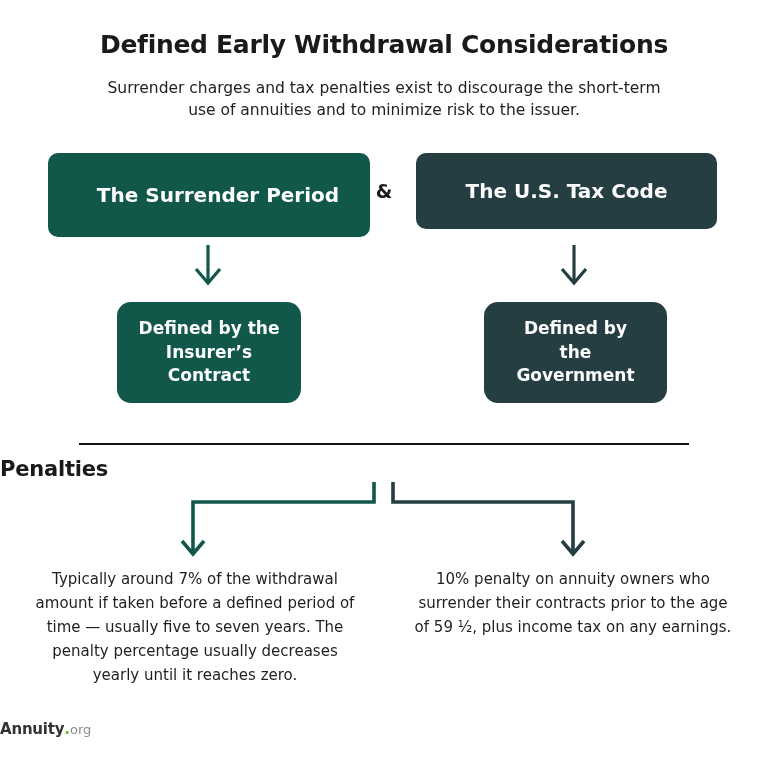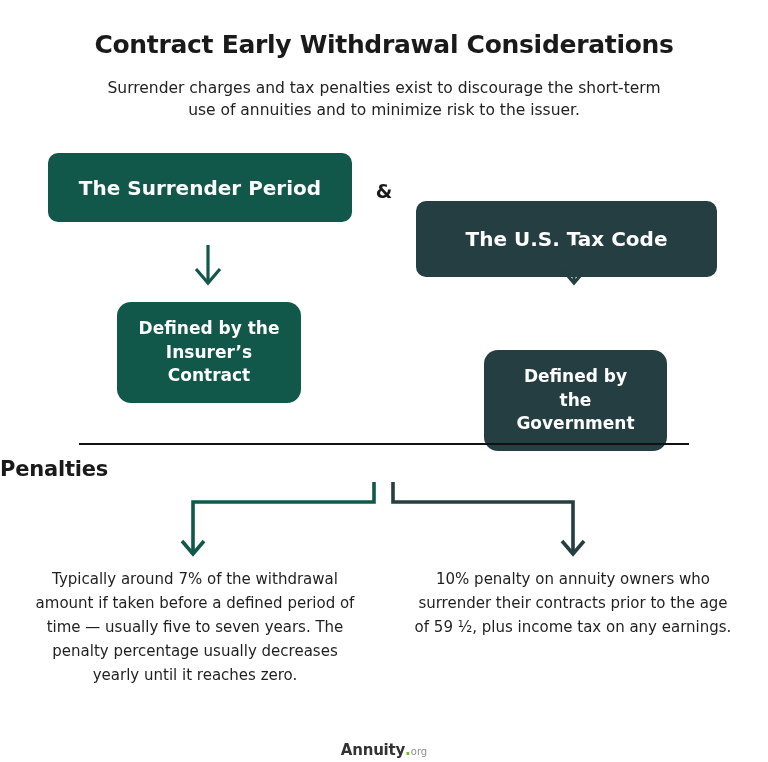--- a/index.html
+++ b/index.html
@@ -46,23 +46,23 @@
     position: absolute;
     border-radius: 10px;
     color: #fdfdfd;
     display: flex;
     align-items: center;
     justify-content: center;
     text-align: center;
     font-weight: 700;
   }
   .box-green { background: var(--green, #11584a); }
-  .box-slate { background: var(--slate, #253e41); margin-top: 48px; }
-
-  .box-surrender { left: 48px;  top: 153px; width: 304px; height: 69px; font-size: 20px; }
+  .box-slate { background: var(--slate, #253e41); }
+
+  .box-surrender { left: 48px;  top: 153px; width: 304px; height: 84px; font-size: 20px; padding-left: 18px; }
   .box-taxcode   { left: 416px; top: 153px; width: 301px; height: 76px; font-size: 20px; }
 
   .ampersand {
     position: absolute;
     left: 352px;
     top: 153px;
     width: 64px;
     height: 76px;
     display: flex;
     align-items: center;
@@ -129,37 +129,36 @@
     line-height: 24px;
     white-space: pre-line;
     color: #1f1f1f;
   }
   .penalty-left  { left: -20px; top: 567px; }
   .penalty-right { left: 358px; top: 567px; }
 
   
   .footer-logo {
     position: absolute;
-    top: 741px;
+    top: 720px;
     left: 0;
     width: 768px;
     display: flex;
     align-items: baseline;
-    justify-content: center;
   }
   .logo-brand { font-size: 15px; font-weight: 700; color: var(--logoInk, #333333); letter-spacing: -0.2px; }
   .logo-dot   { font-size: 15px; font-weight: 700; color: var(--logoGreen, #76b82a); }
-  .logo-tld   { font-size: 10px; font-weight: 400; color: var(--logoGray, #8e8e8e); }
+  .logo-tld   { font-size: 13px; font-weight: 400; color: var(--logoGray, #8e8e8e); }
 </style>
 </head>
 <body>
 
 <div class="canvas">
 
-  <div class="title">Contract Early Withdrawal Considerations</div>
+  <div class="title">Defined Early Withdrawal Considerations</div>
   <div class="subtitle">Surrender charges and tax penalties exist to discourage the short-term
 use of annuities and to minimize risk to the issuer.</div>
 
   <div class="box box-green box-surrender">
     <span>The Surrender Period</span>
   </div>
 
   <div class="ampersand">&amp;</div>
 
   <div class="box box-slate box-taxcode">

